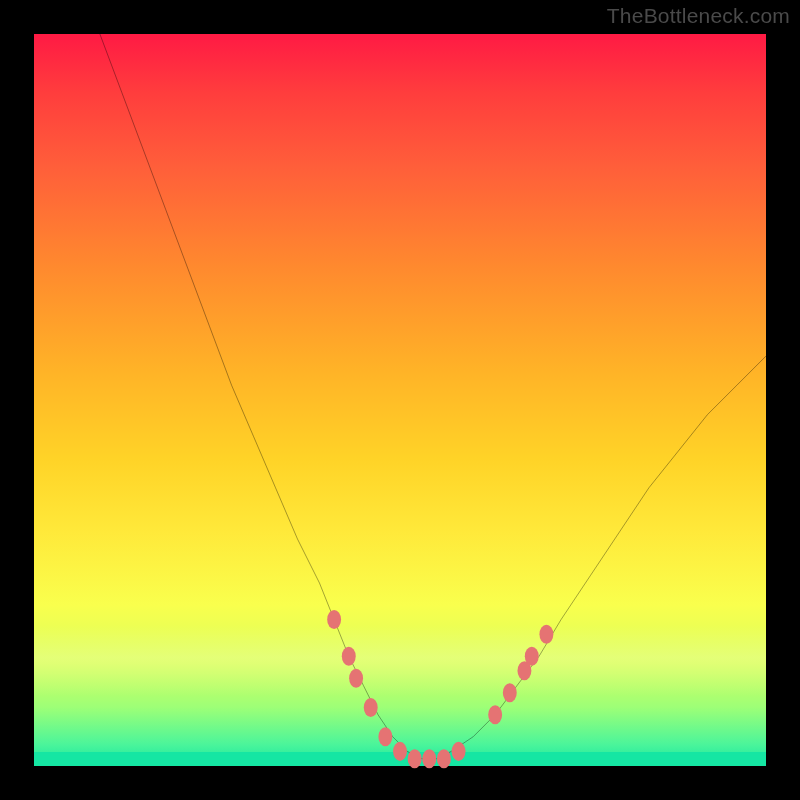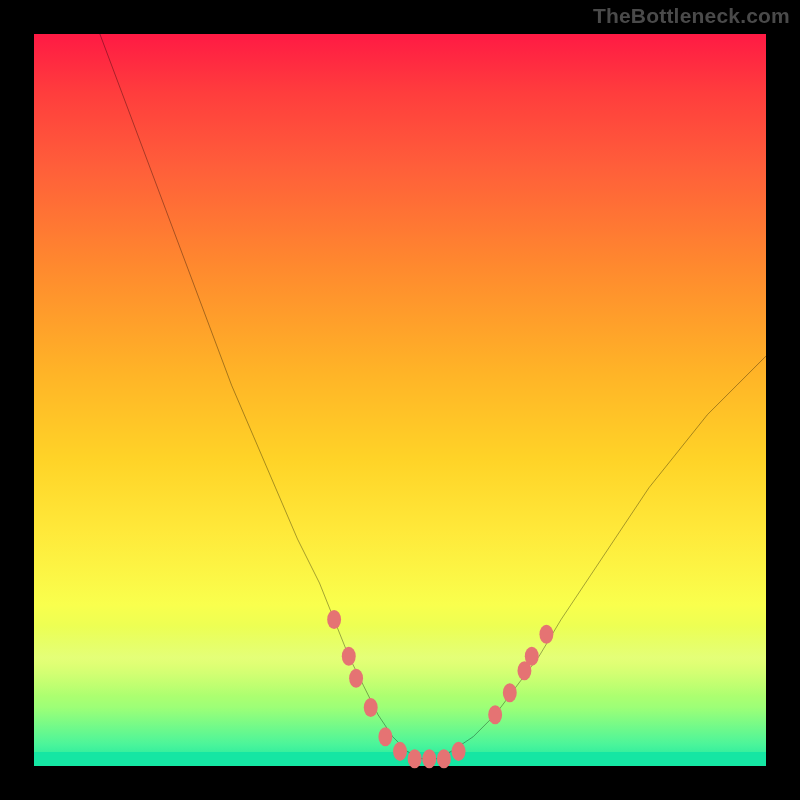--- a/index.html
+++ b/index.html
@@ -63,21 +63,21 @@
     width: 732px;
     height: 732px;
     overflow: visible;
   }
   .watermark {
     position: absolute;
     top: 4px;
     right: 10px;
     color: #4a4a4a;
     font-size: 21px;
-    font-weight: 700;
+    font-weight: 400;
     letter-spacing: 0.2px;
     user-select: none;
   }
 </style>
 </head>
 <body>
 
 <div class="outer">
   <div class="watermark">TheBottleneck.com</div>
 

